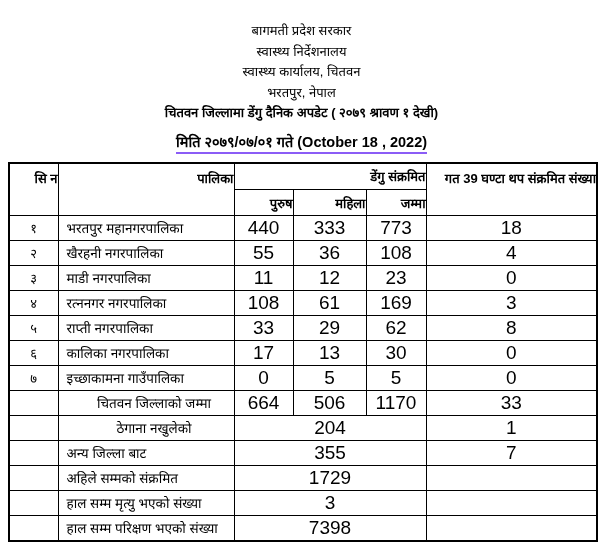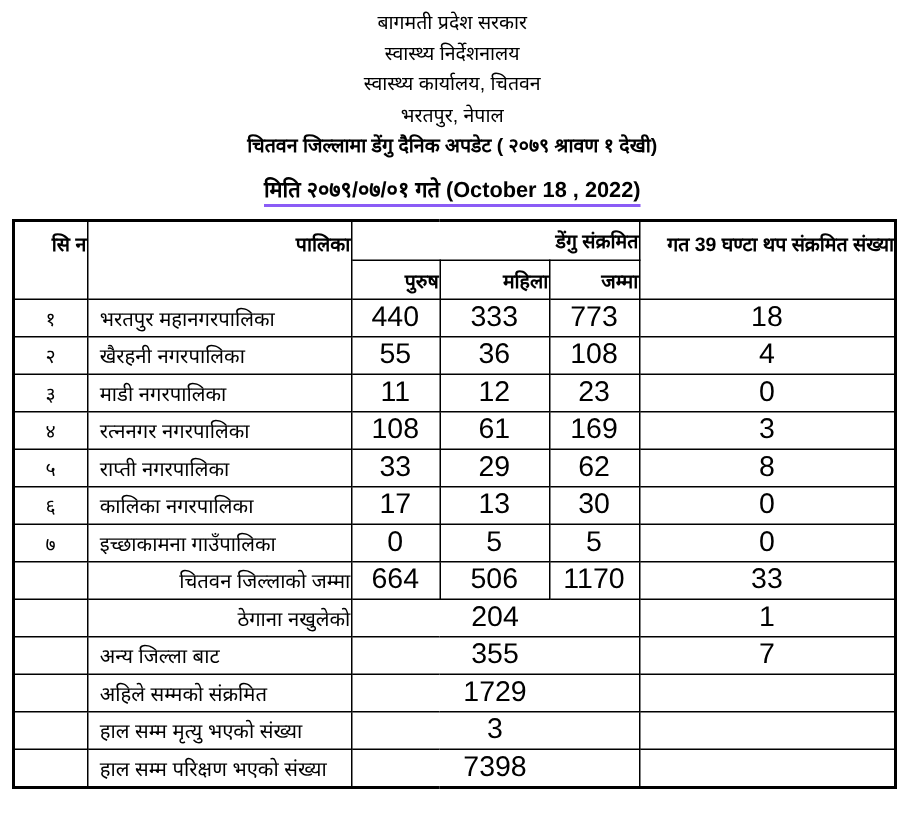--- a/index.html
+++ b/index.html
@@ -3,21 +3,21 @@
 <meta charset="utf-8">
 <style>
   * { box-sizing: border-box; margin: 0; padding: 0; }
   html, body { background: #ffffff; }
   body {
     width: 603px; height: 547px;
     font-family: "Liberation Sans", "DejaVu Sans", sans-serif;
     color: #000000;
     overflow: hidden;
   }
-  .doc-header { text-align: center; padding-top: 5px; }
+  .doc-header { text-align: center; padding-top: 21px; }
   .h-line {
     font-size: 13px;
     line-height: 20.5px;
     font-weight: 500;
     white-space: nowrap;
   }
   .h-line.update-line { font-weight: 600; }
   .date-line-wrap { margin-top: 7px; height: 23px; }
   .date-line {
     display: inline-block;
@@ -45,21 +45,21 @@
     overflow: hidden;
     white-space: nowrap;
   }
   th.span-v { vertical-align: top; padding-top: 5px; }
   thead tr.hr1 { height: 27px; }
   thead tr.hr2 { height: 26px; }
   tbody tr { height: 25px; }
   td { overflow: hidden; }
   td.sn   { font-size: 13px; text-align: center; }
   td.name { font-size: 13.5px; text-align: left; padding-left: 8px; white-space: nowrap; }
-  td.name.center { text-align: right; padding-left: 16px; }
+  td.name.center { text-align: center; padding-left: 16px; }
   td.num  { font-size: 19px; text-align: center; }
 </style>
 </head>
 <body>
 
 <div class="doc-header">
   <div class="h-line">बागमती प्रदेश सरकार</div>
   <div class="h-line">स्वास्थ्य निर्देशनालय</div>
   <div class="h-line">स्वास्थ्य कार्यालय, चितवन</div>
   <div class="h-line">भरतपुर, नेपाल</div>

